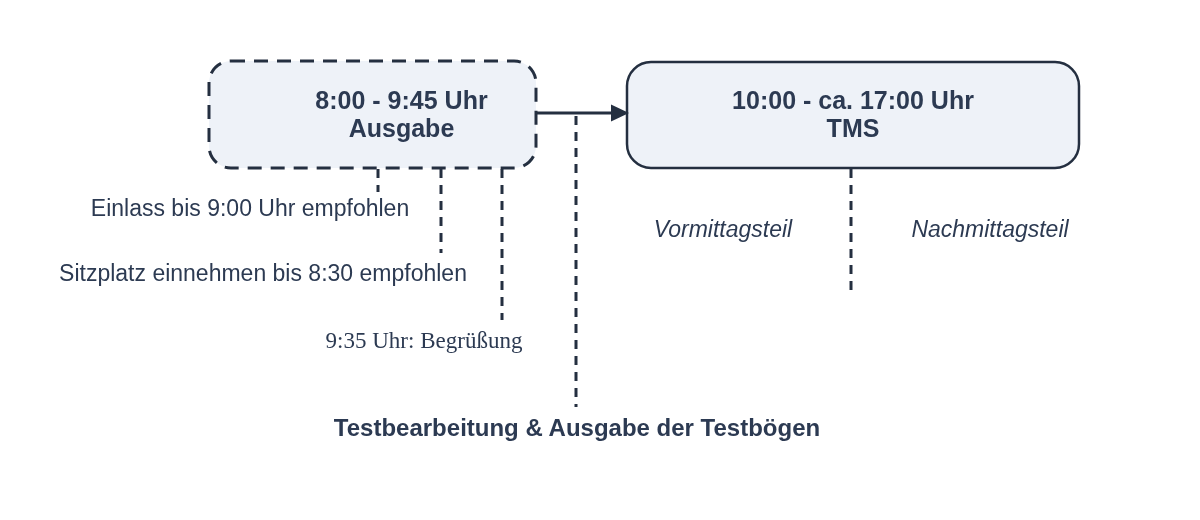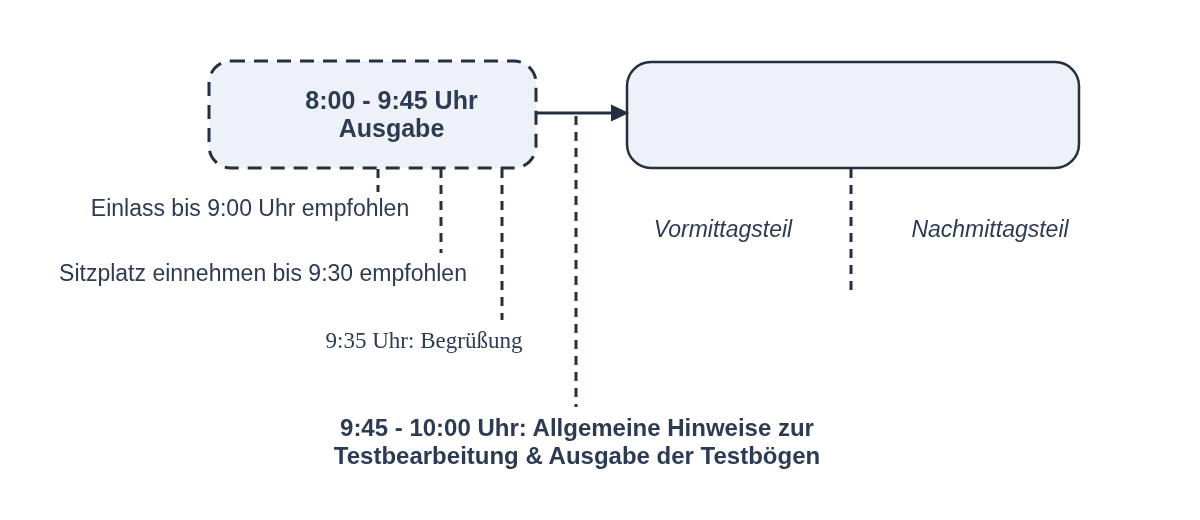--- a/index.html
+++ b/index.html
@@ -54,21 +54,21 @@
 
   .box-label {
     position: absolute;
     text-align: center;
     color: var(--ink);
     font-weight: 700;
     font-size: 25px;
     line-height: 28px;
     pointer-events: none;
   }
-  .box-label.einlass { left: 209px; top: 86px; width: 327px; padding-left: 38px; }
+  .box-label.einlass { left: 219px; top: 86px; width: 327px; padding-left: 38px; }
   .box-label.tms     { left: 627px; top: 86px; width: 452px; }
 
   .note {
     position: absolute;
     color: var(--ink);
     font-size: 23px;
     line-height: 26px;
     white-space: nowrap;
     transform: translateX(-50%);
     text-align: center;
@@ -105,29 +105,32 @@
     <line class="dash-line" x1="576" y1="116" x2="576" y2="407"></line>
 
     <line class="dash-line" x1="851" y1="169" x2="851" y2="296"></line>
   </svg>
 
   <div class="box-label einlass">
     <div>8:00 - 9:45 Uhr</div>
     <div>Ausgabe</div>
   </div>
 
+  <div class="box-label tms">
+    <div>10:00 - ca. 17:00 Uhr</div>
+    <div>TMS</div>
+  </div>
 
   <div class="note einlass-empfehlung">Einlass bis 9:00 Uhr empfohlen</div>
 
-  <div class="note sitzplatz-empfehlung">Sitzplatz einnehmen bis 9:30 empfohlen</div>
+  <div class="note sitzplatz-empfehlung">Sitzplatz einnehmen bis 8:30 empfohlen</div>
 
   <div class="note begruessung">9:35 Uhr: Begrüßung</div>
 
   <div class="note bold hinweise">
-    <div>9:45 - 10:00 Uhr: Allgemeine Hinweise zur</div>
     <div>Testbearbeitung &amp; Ausgabe der Testbögen</div>
   </div>
 
   <div class="note italic vormittag">Vormittagsteil</div>
 
   <div class="note italic nachmittag">Nachmittagsteil</div>
 
 
 </div>
 

